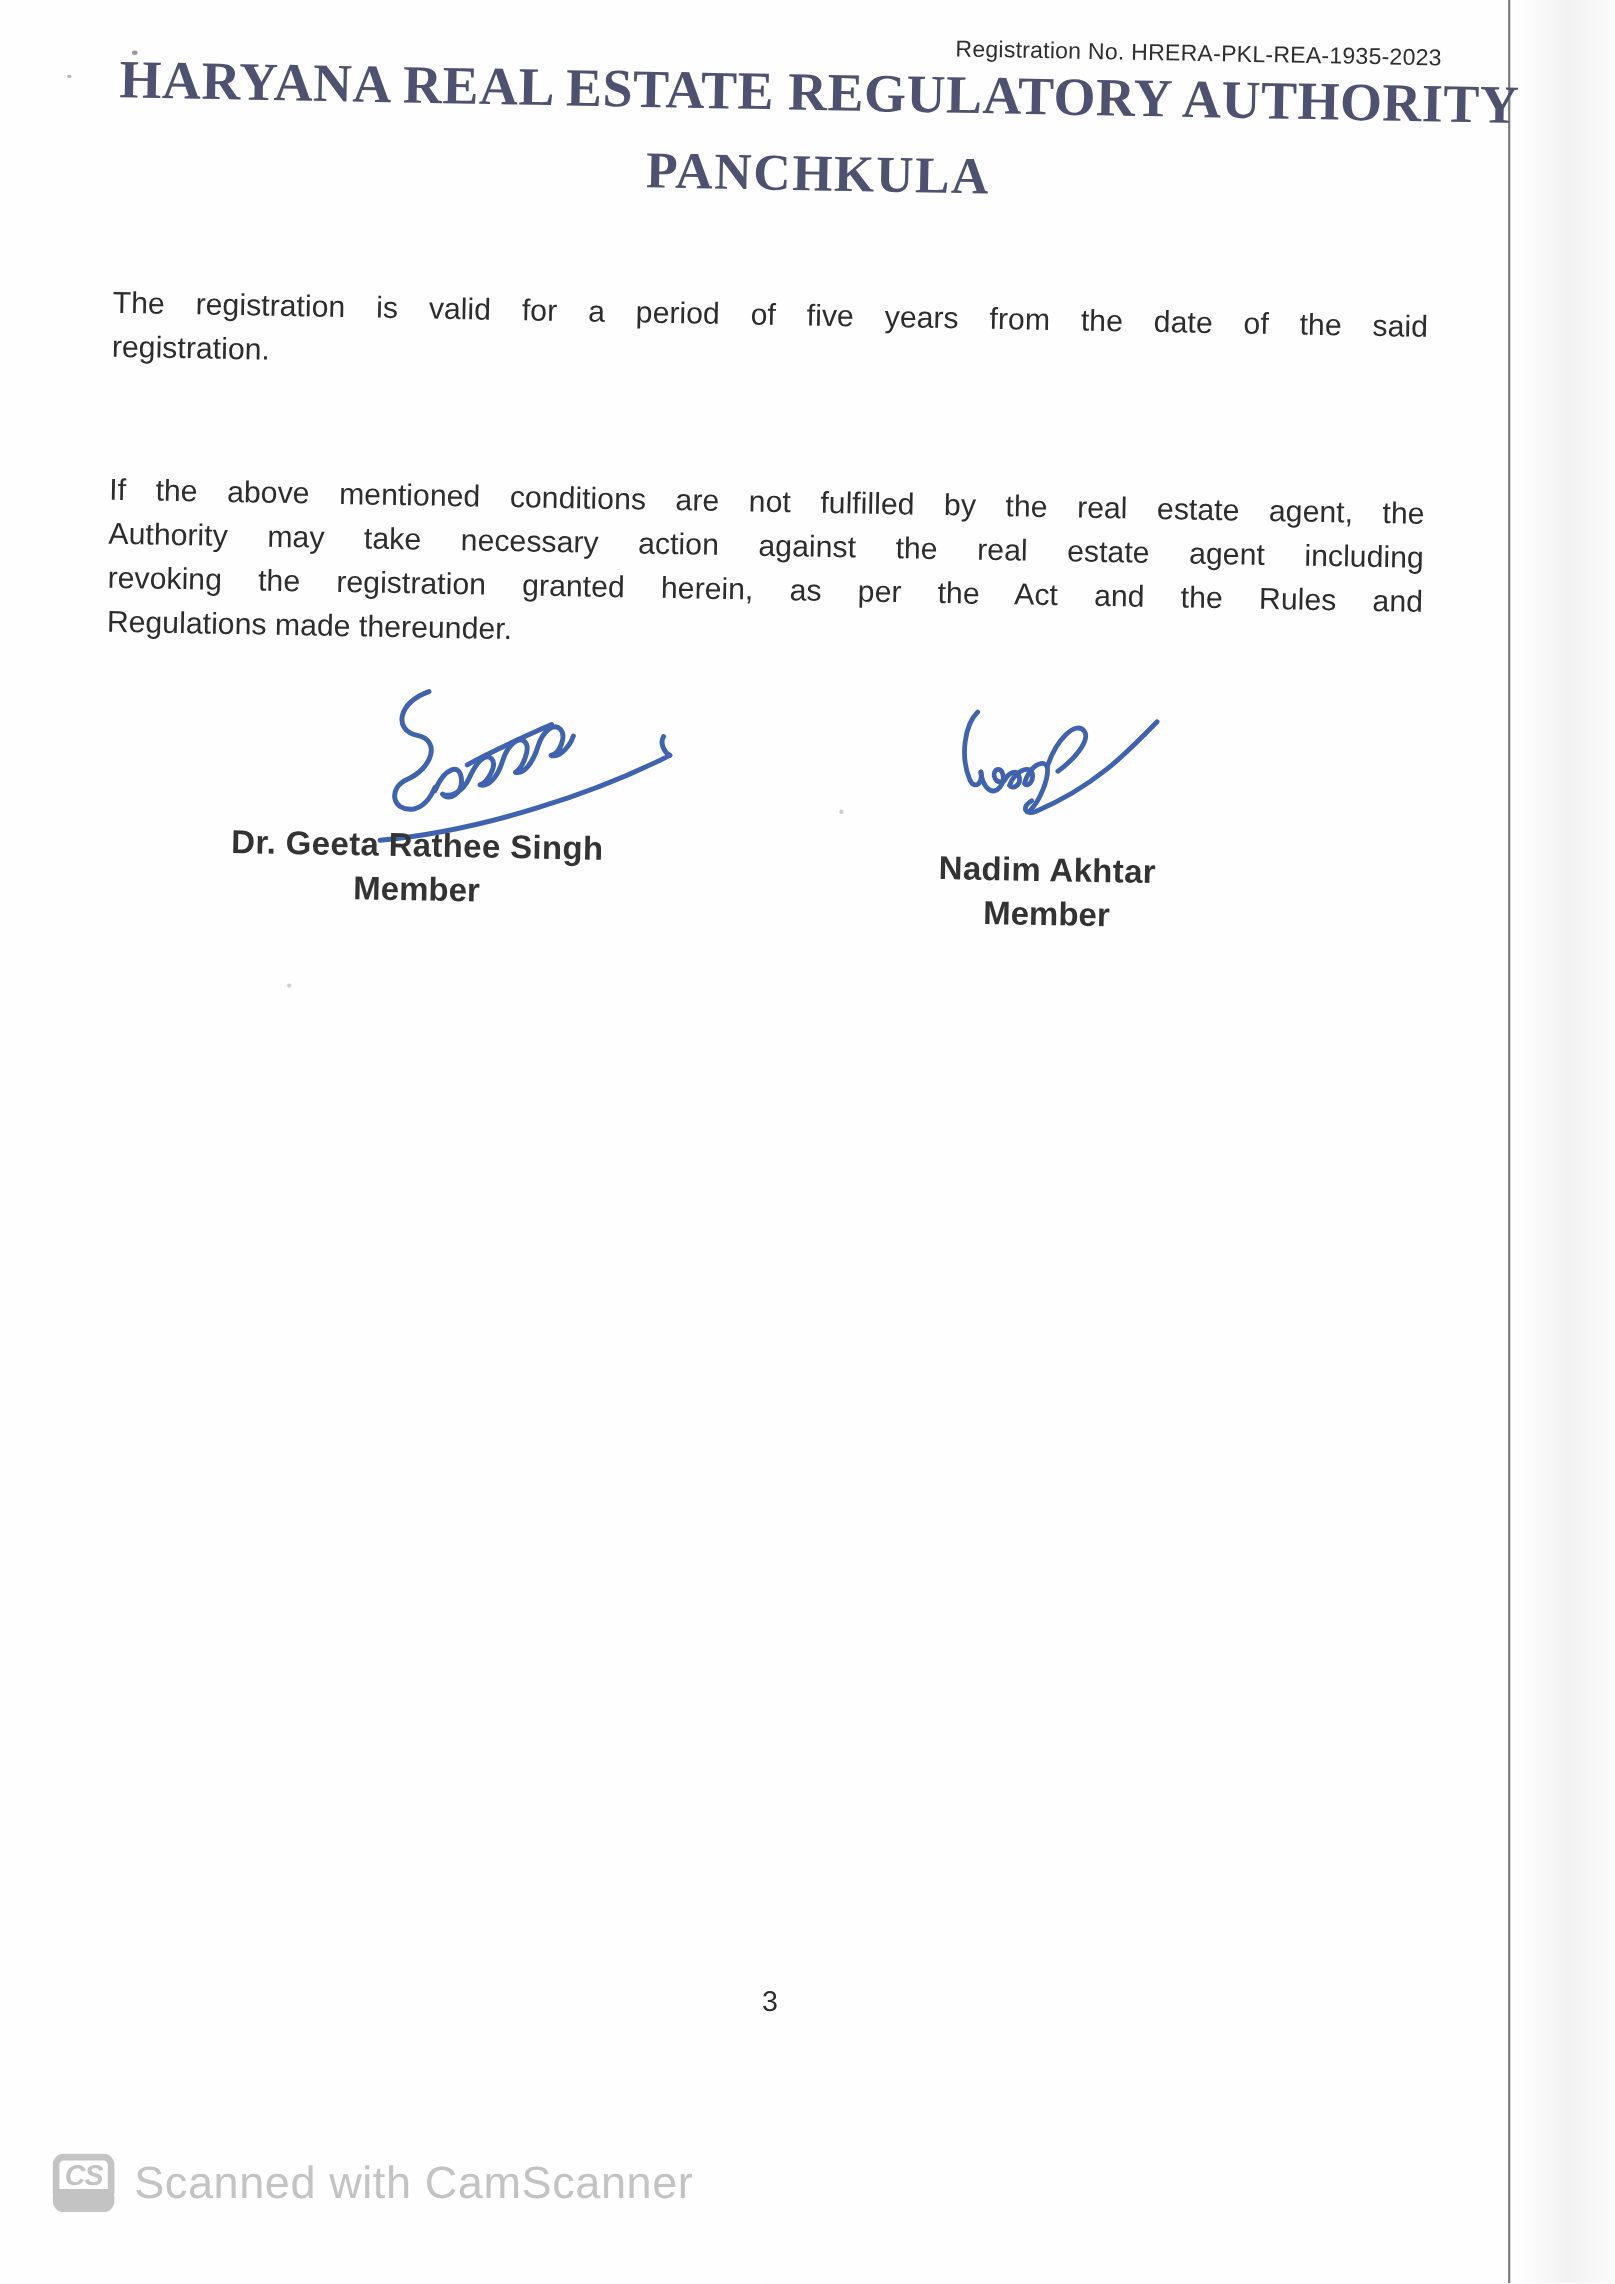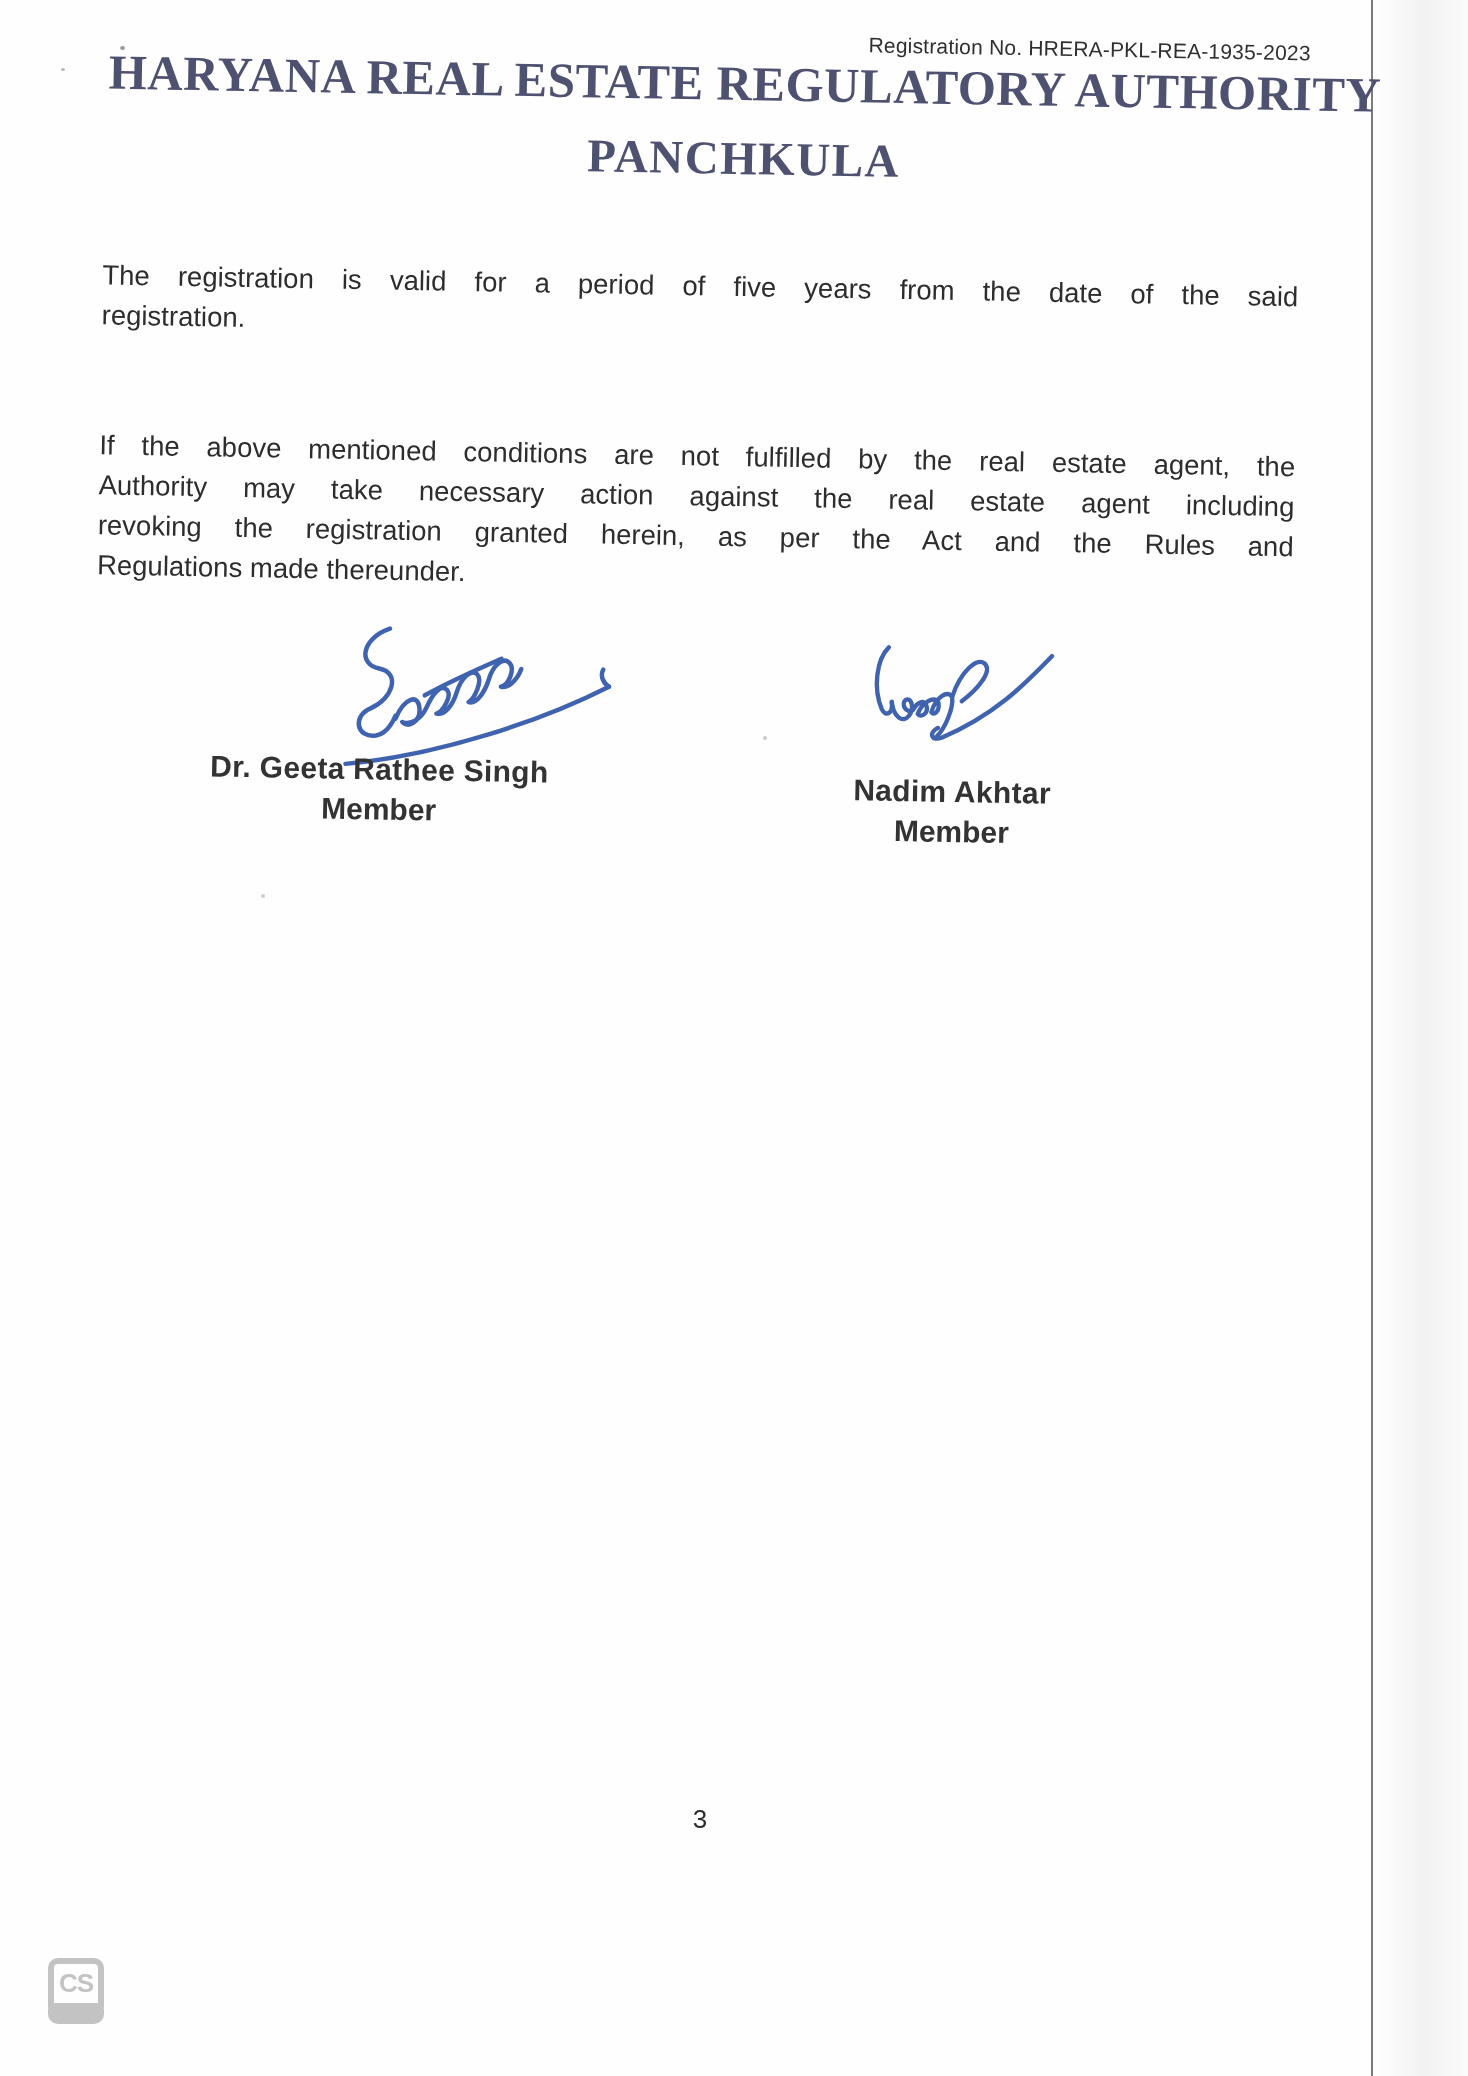--- a/index.html
+++ b/index.html
@@ -57,21 +57,21 @@
   .sig-right .sig-name{top:146px;}
   .sig-right .sig-title{top:186px;}
   .page-number{
     position:absolute; left:600px; top:1804px; width:200px; text-align:center;
     font-size:26px; color:#2d2d2d;
   }
   .footer{
     position:absolute; left:48px; top:1958px;
     display:flex; align-items:center; gap:18px;
   }
-  .cs-logo{position:relative; width:56px; height:66px; flex:0 0 auto;}
+  .cs-logo{position:relative; width:56px; height:53px; flex:0 0 auto;font-style:italic;}
   .cs-box{
     position:absolute; left:0; right:0; top:0; bottom:15px;
     border:6px solid var(--watermark,#c3c3c3); border-radius:10px 10px 2px 2px;
     display:flex; align-items:center; justify-content:center;
     font-weight:bold; font-size:26px; letter-spacing:-1px;
     color:var(--watermark,#c3c3c3); font-family:"Liberation Sans",sans-serif;
   }
   .cs-base{
     position:absolute; left:0; right:0; bottom:0; height:17px;
     background:var(--watermark,#c3c3c3); border-radius:3px 3px 10px 10px;
@@ -142,15 +142,16 @@
 
   </div>
 
   <div class="page-number">3</div>
 
   <div class="footer">
     <div class="cs-logo">
       <div class="cs-box">CS</div>
       <div class="cs-base"></div>
     </div>
+    <div class="wm-text">Scanned with CamScanner</div>
   </div>
 
 </div>
 
 </body></html>

